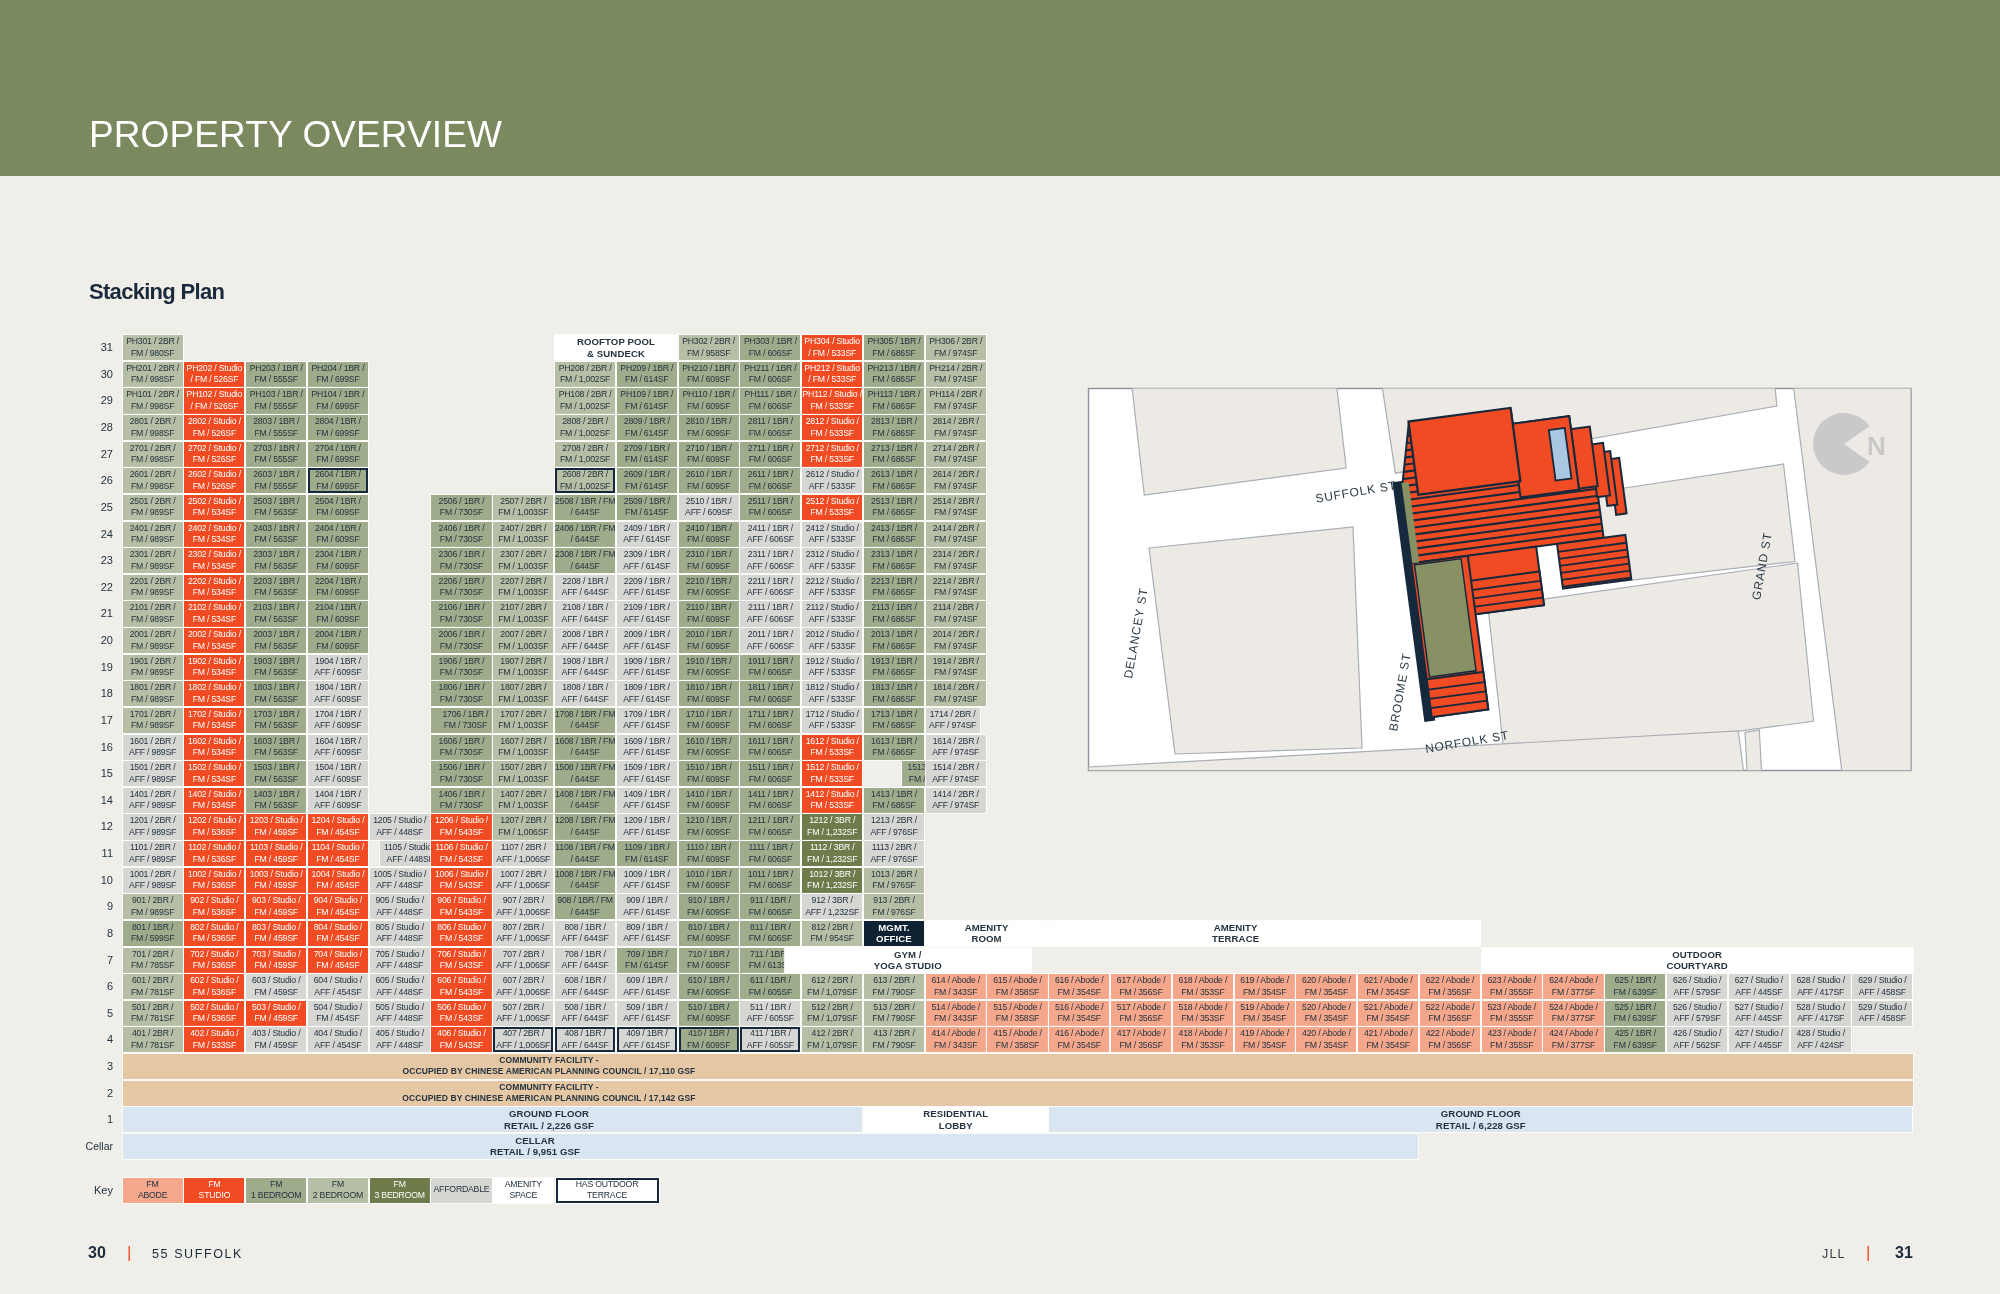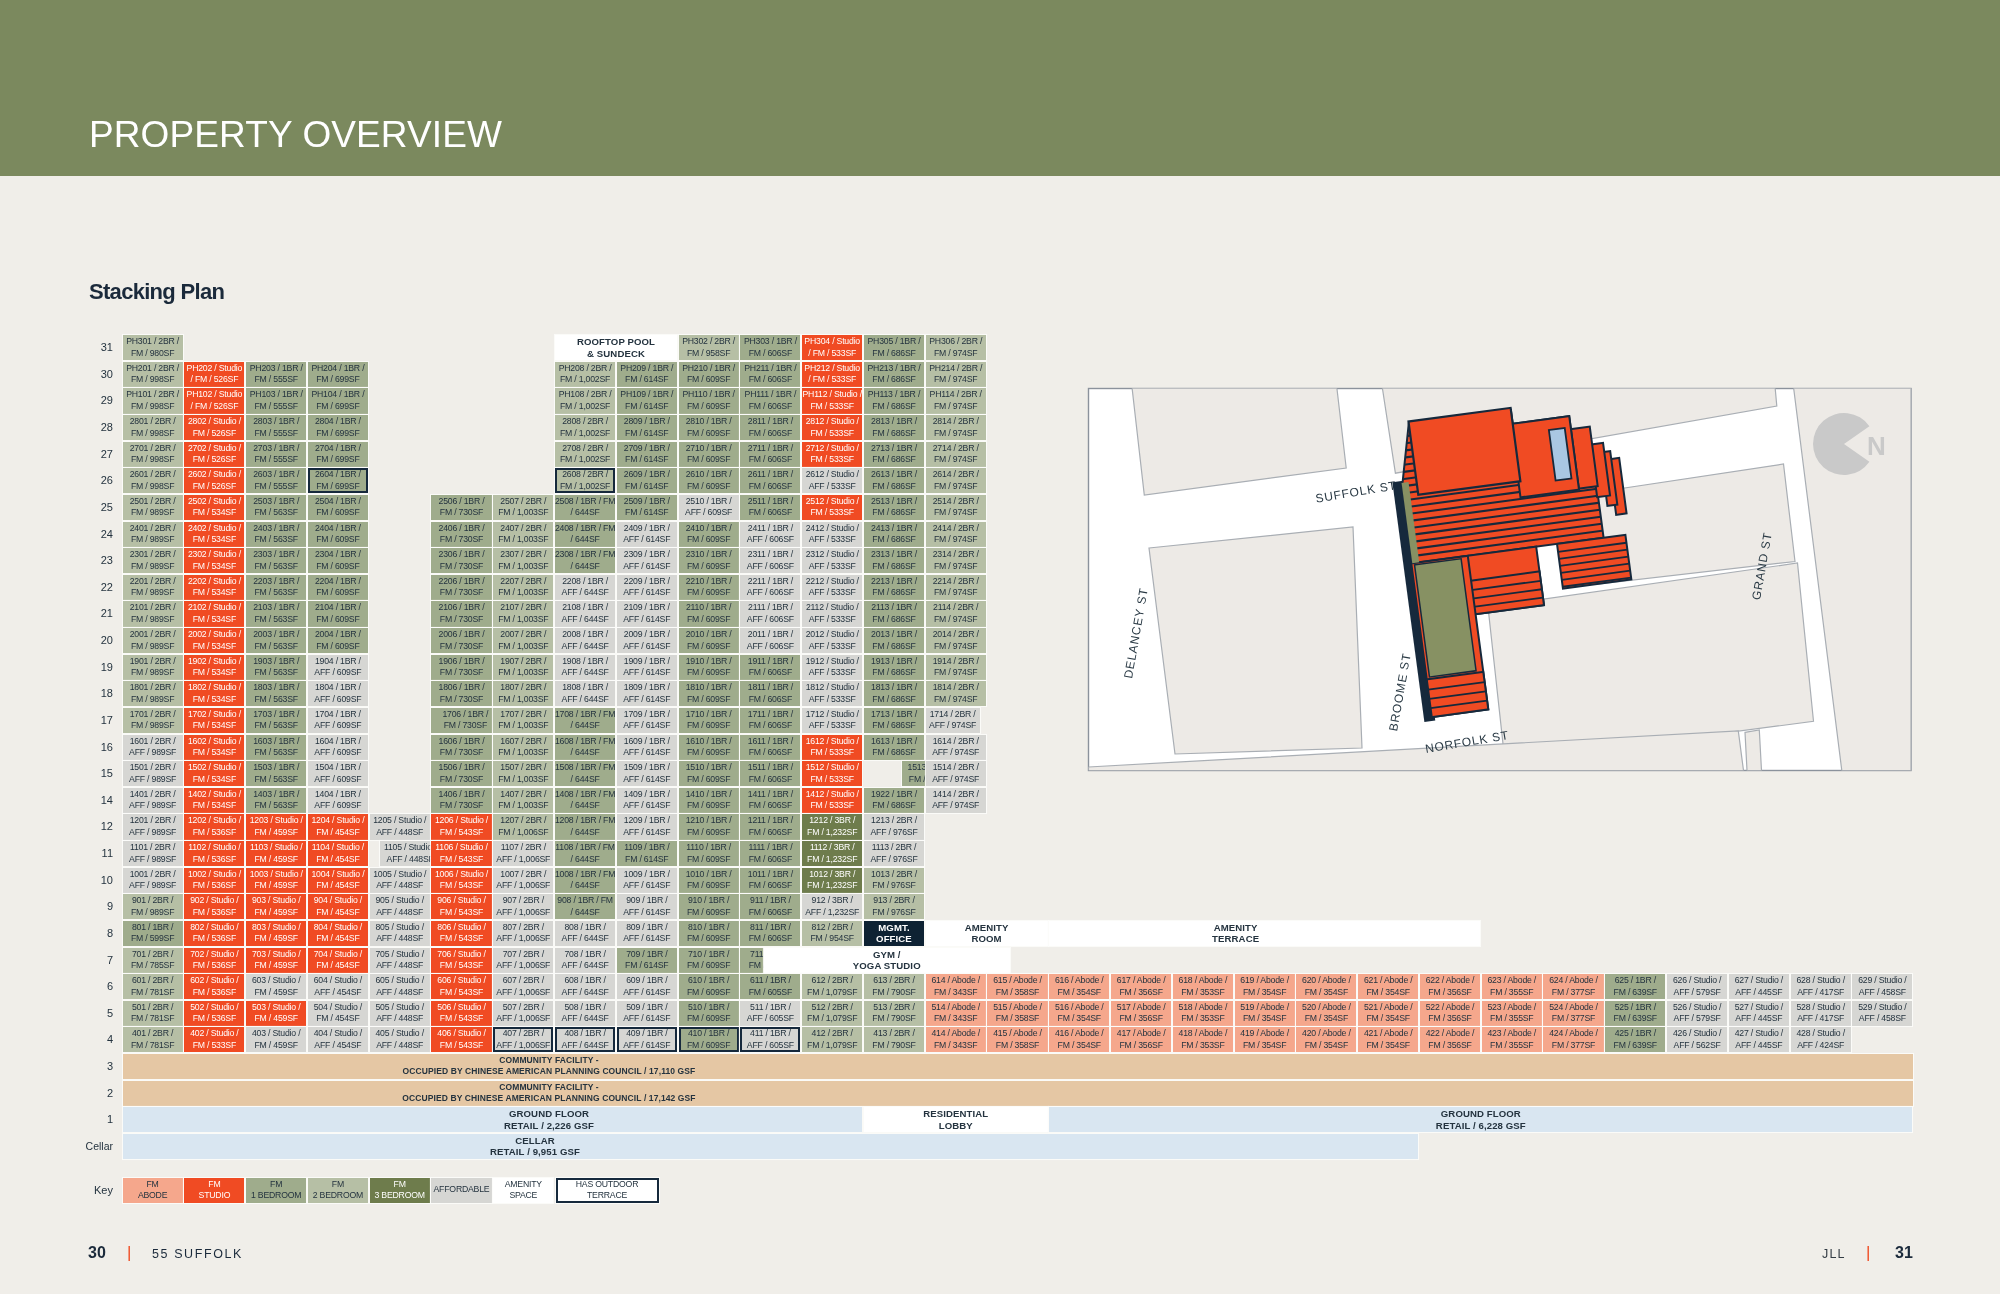--- a/index.html
+++ b/index.html
@@ -955,21 +955,21 @@
     </div>
     <div class="c G1" style="left:740.3px;width:60.2px">
       <span>1411 / 1BR /</span>
       <span>FM / 606SF</span>
     </div>
     <div class="c O" style="left:802.1px;width:60.2px">
       <span>1412 / Studio /</span>
       <span>FM / 533SF</span>
     </div>
     <div class="c G1" style="left:863.9px;width:60.2px">
-      <span>1922 / 1BR /</span>
+      <span>1413 / 1BR /</span>
       <span>FM / 686SF</span>
     </div>
     <div class="c AF" style="left:925.6px;width:60.2px">
       <span>1414 / 2BR /</span>
       <span>AFF / 974SF</span>
     </div>
   </div>
 
 <div class="row" style="top:814.4px">
     <div class="flab" style="left:53px">12</div>
@@ -1298,23 +1298,27 @@
       <span>FM / 614SF</span>
     </div>
     <div class="c G1" style="left:678.5px;width:60.2px">
       <span>710 / 1BR /</span>
       <span>FM / 609SF</span>
     </div>
     <div class="c G1" style="left:740.3px;width:60.2px">
       <span>711 / 1BR /</span>
       <span>FM / 613SF</span>
     </div>
-    <div class="c W b" style="left:764px;width:245.5px">
+    <div class="c W b" style="left:785px;width:245.5px">
       <span>GYM /</span>
       <span>YOGA STUDIO</span>
+    </div>
+    <div class="c W b" style="left:1481.7px;width:430.9px">
+      <span>OUTDOOR</span>
+      <span>COURTYARD</span>
     </div>
   </div>
 
 <div class="row" style="top:974.1px">
     <div class="flab" style="left:53px">6</div>
     <div class="c G2" style="left:122.5px;width:60.2px">
       <span>601 / 2BR /</span>
       <span>FM / 781SF</span>
     </div>
     <div class="c O" style="left:184.3px;width:60.2px">

